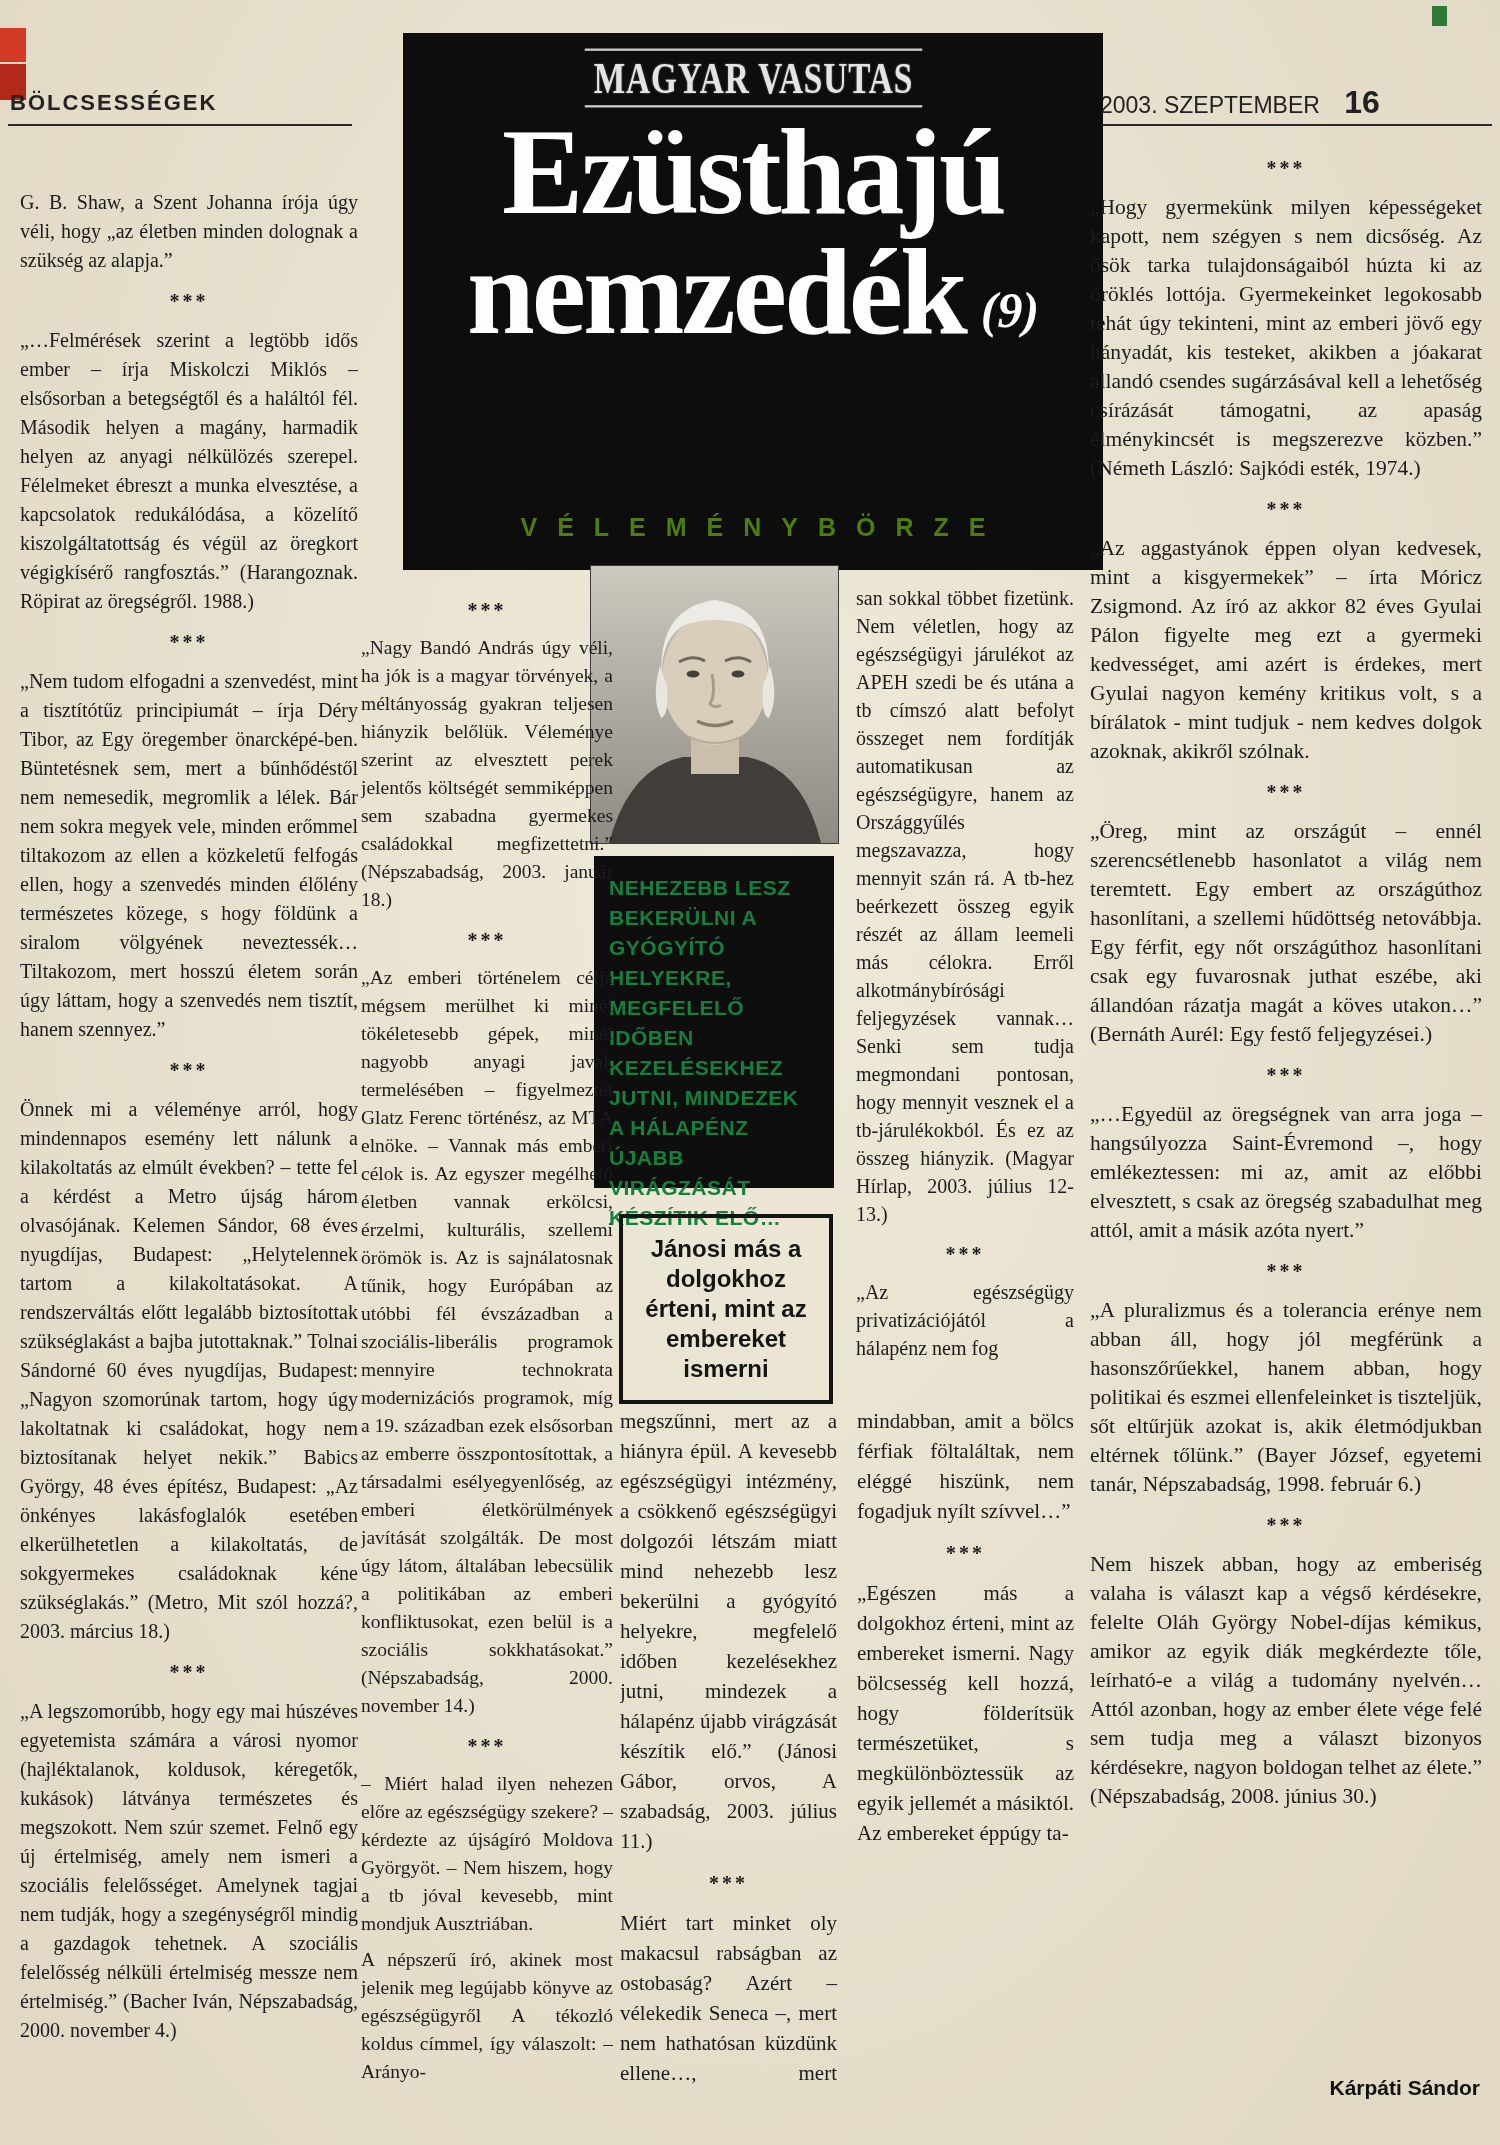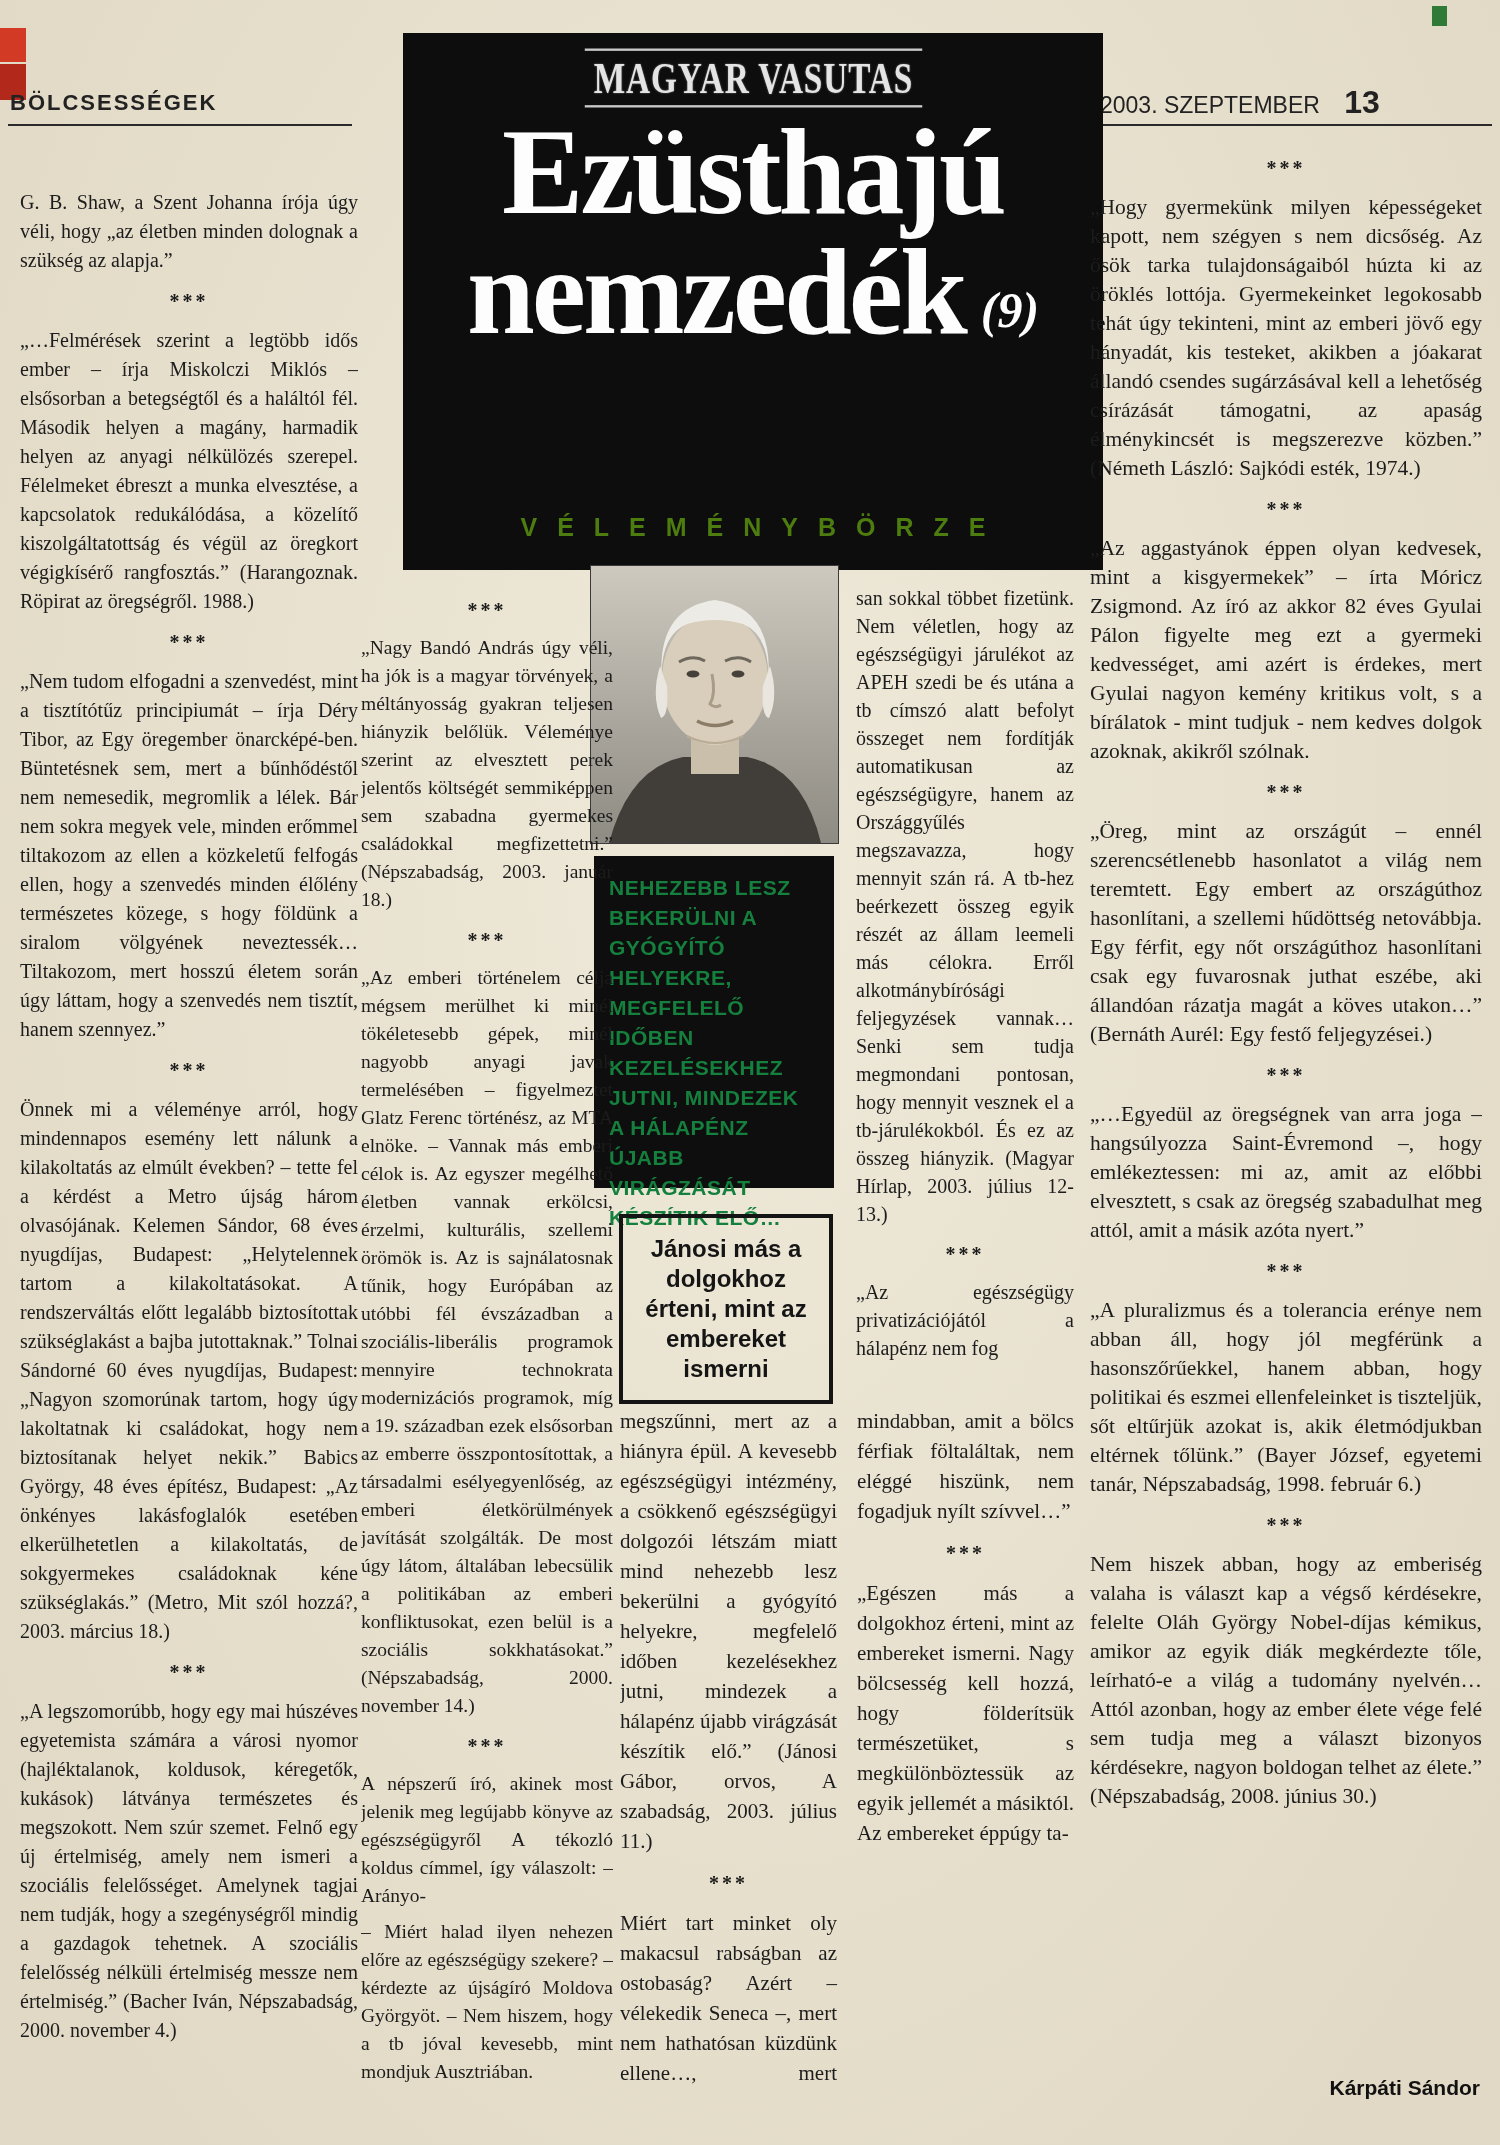--- a/index.html
+++ b/index.html
@@ -82,21 +82,21 @@
 
 <div class="page">
 
   <div class="regmark1"></div>
   <div class="regmark2"></div>
   <div class="regmark-green"></div>
 
   <div class="section-label">BÖLCSESSÉGEK</div>
   <div class="issue-info">
     <span class="issue-date">2003. SZEPTEMBER</span>
-    <span class="page-number">13</span>
+    <span class="page-number">16</span>
   </div>
   <div class="rule rule-left"></div>
   <div class="rule rule-right"></div>
 
   <div class="masthead">
     <div class="logo">
       <span class="logo-text">MAGYAR VASUTAS</span>
     </div>
     <div class="m-title1">Ezüsthajú</div>
     <div class="m-title2">
@@ -145,22 +145,22 @@
     <div class="sep">***</div>
     <p class="para">„A legszomorúbb, hogy egy mai húszéves egyetemista számára a városi nyomor (hajléktalanok, koldusok, kéregetők, kukások) látványa természetes és megszokott. Nem szúr szemet. Felnő egy új értelmiség, amely nem ismeri a szociális felelősséget. Amelynek tagjai nem tudják, hogy a szegénységről mindig a gazdagok tehetnek. A szociális felelősség nélküli értelmiség messze nem értelmiség.” (Bacher Iván, Népszabadság, 2000. november 4.)</p>
   </div>
 
   <div class="col col2">
     <div class="sep">***</div>
     <p class="para">„Nagy Bandó András úgy véli, ha jók is a magyar törvények, a méltányosság gyakran teljesen hiányzik belőlük. Véleménye szerint az elvesztett perek jelentős költségét semmiképpen sem szabadna gyermekes családokkal megfizettetni.” (Népszabadság, 2003. január 18.)</p>
     <div class="sep">***</div>
     <p class="para">„Az emberi történelem célja mégsem merülhet ki minél tökéletesebb gépek, minél nagyobb anyagi javak termelésében – figyelmeztet Glatz Ferenc történész, az MTA elnöke. – Vannak más emberi célok is. Az egyszer megélhető életben vannak erkölcsi, érzelmi, kulturális, szellemi örömök is. Az is sajnálatosnak tűnik, hogy Európában az utóbbi fél évszázadban a szociális-liberális programok mennyire technokrata modernizációs programok, míg a 19. században ezek elsősorban az emberre összpontosítottak, a társadalmi esélyegyenlőség, az emberi életkörülmények javítását szolgálták. De most úgy látom, általában lebecsülik a politikában az emberi konfliktusokat, ezen belül is a szociális sokkhatásokat.” (Népszabadság, 2000. november 14.)</p>
     <div class="sep">***</div>
+    <p class="para">– Miért halad ilyen nehezen előre az egészségügy szekere? – kérdezte az újságíró Moldova Györgyöt. – Nem hiszem, hogy a tb jóval kevesebb, mint mondjuk Ausztriában.</p>
     <p class="para">A népszerű író, akinek most jelenik meg legújabb könyve az egészségügyről A tékozló koldus címmel, így válaszolt: – Arányo-</p>
-    <p class="para">– Miért halad ilyen nehezen előre az egészségügy szekere? – kérdezte az újságíró Moldova Györgyöt. – Nem hiszem, hogy a tb jóval kevesebb, mint mondjuk Ausztriában.</p>
   </div>
 
   <div class="col col4top">
     <p class="para">san sokkal többet fizetünk. Nem véletlen, hogy az egészségügyi járulékot az APEH szedi be és utána a tb címszó alatt befolyt összeget nem fordítják automatikusan az egészségügyre, hanem az Országgyűlés megszavazza, hogy mennyit szán rá. A tb-hez beérkezett összeg egyik részét az állam leemeli más célokra. Erről alkotmánybírósági feljegyzések vannak… Senki sem tudja megmondani pontosan, hogy mennyit vesznek el a tb-járulékokból. És ez az összeg hiányzik. (Magyar Hírlap, 2003. július 12-13.)</p>
     <div class="sep">***</div>
     <p class="para">„Az egészségügy privatizációjától a hálapénz nem fog</p>
   </div>
 
   <div class="col midbottom">
     <p class="para">megszűnni, mert az a hiányra épül. A kevesebb egészségügyi intézmény, a csökkenő egészségügyi dolgozói létszám miatt mind nehezebb lesz bekerülni a gyógyító helyekre, megfelelő időben kezelésekhez jutni, mindezek a hálapénz újabb virágzását készítik elő.” (Jánosi Gábor, orvos, A szabadság, 2003. július 11.)</p>

